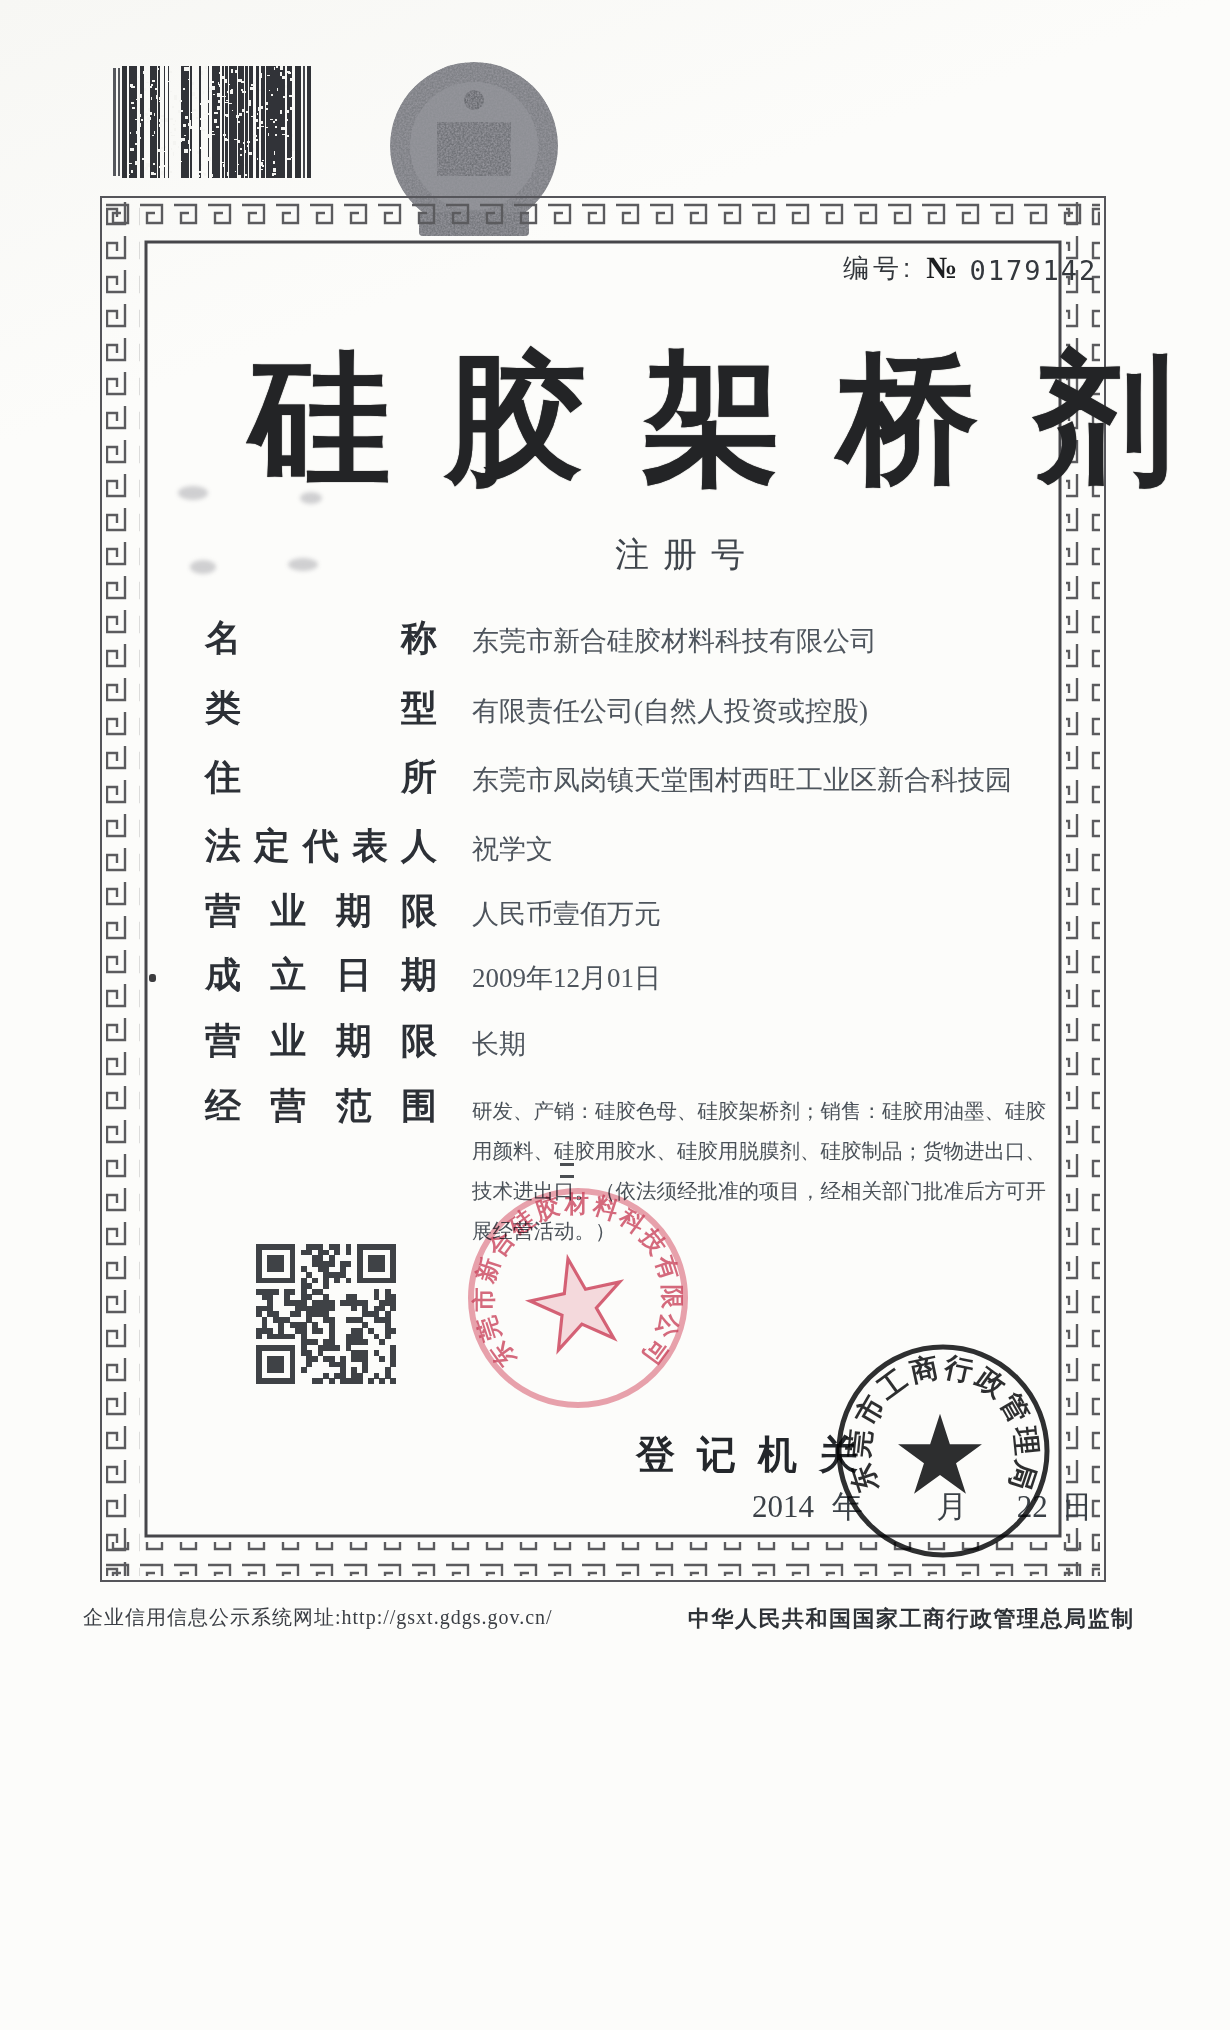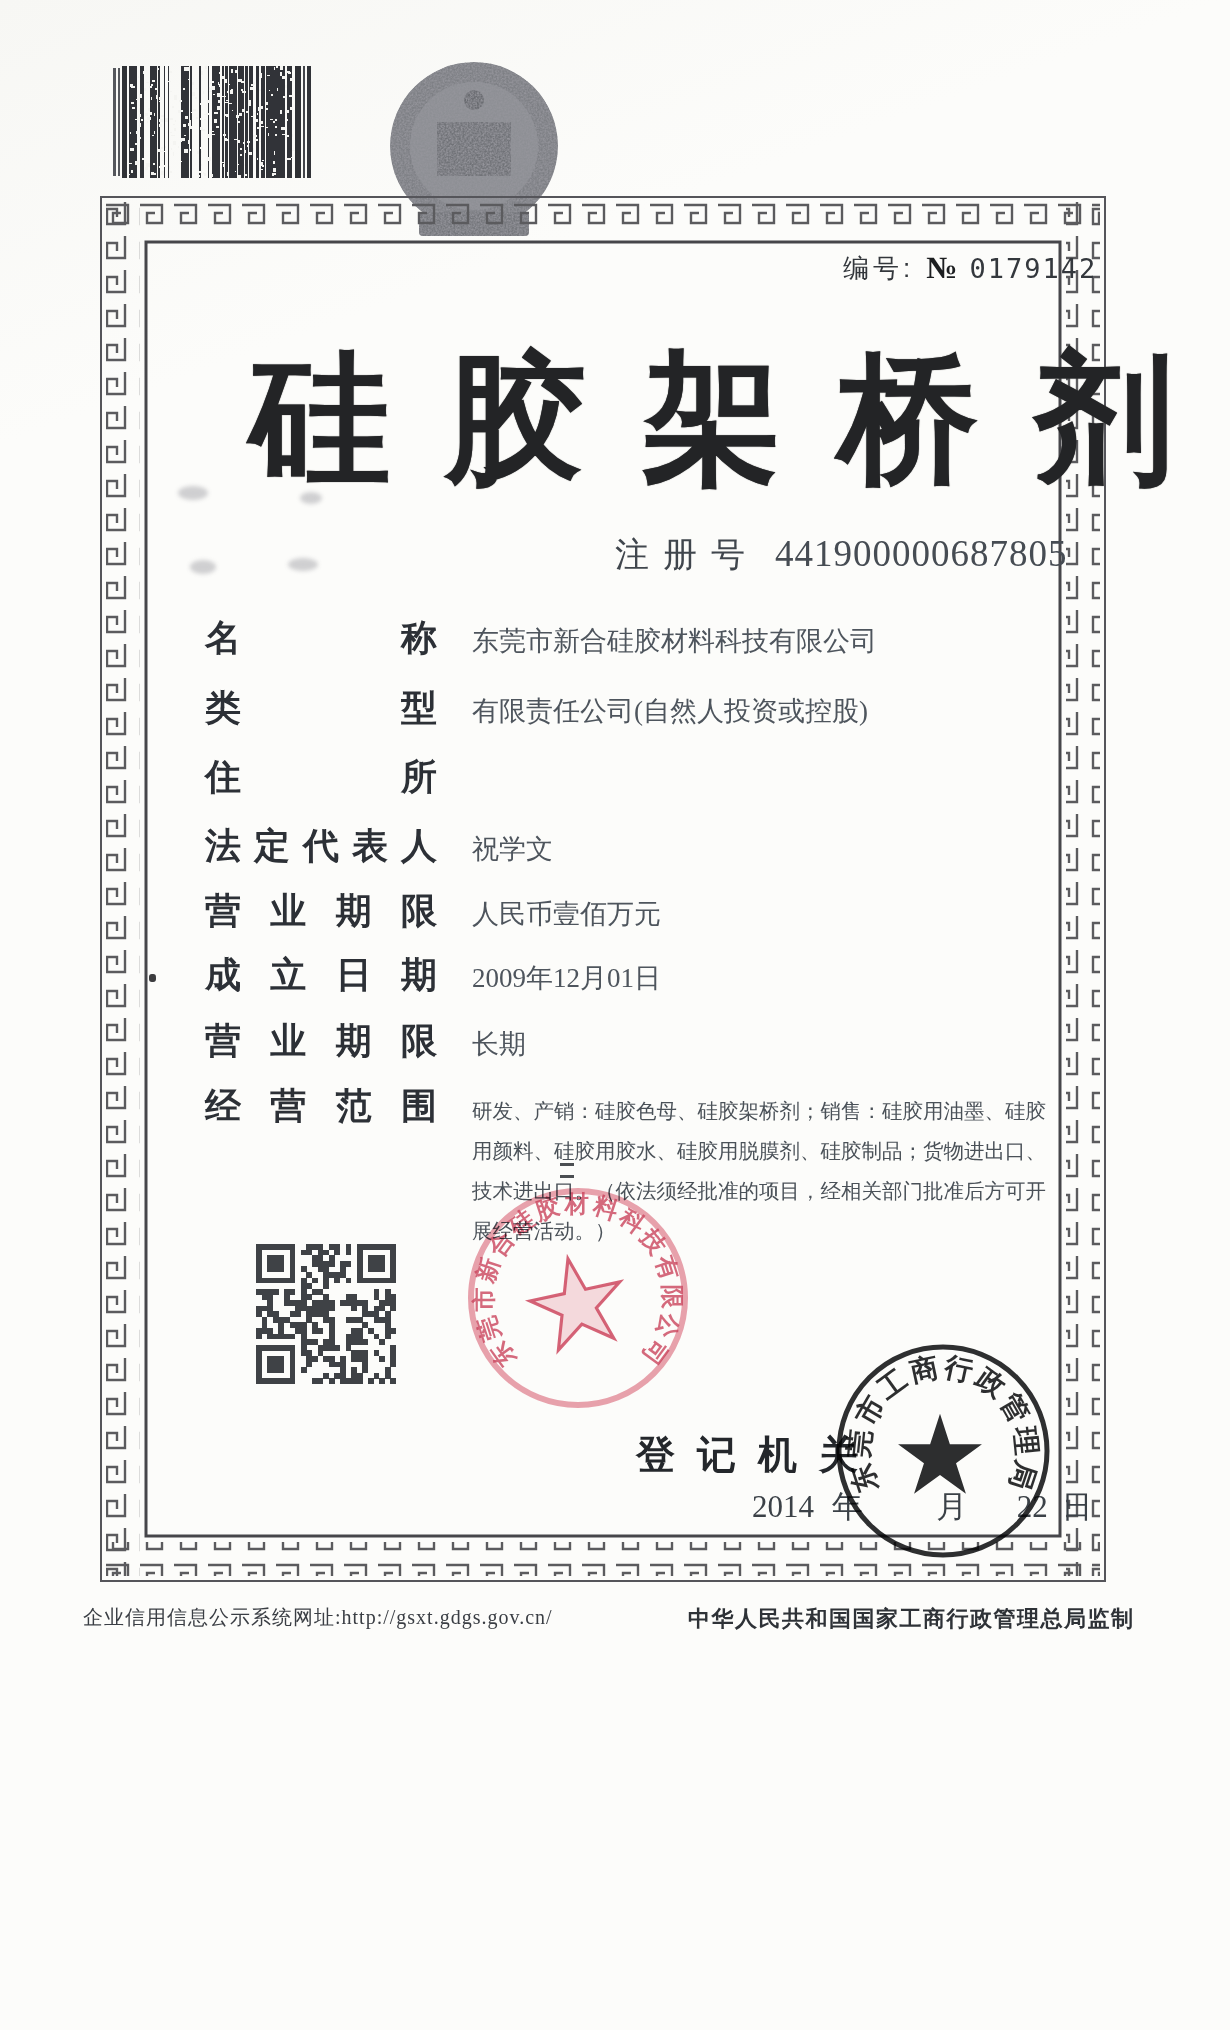--- a/index.html
+++ b/index.html
@@ -2,21 +2,21 @@
 <html><head>
 <meta charset="utf-8">
 <style>
   html,body{margin:0;padding:0;}
   body{background:#ffffff;font-family:"Liberation Sans",sans-serif;}
   .scan-page{position:relative;width:1230px;height:2030px;background:linear-gradient(160deg,#f7f7f4 0%,#fcfcfa 18%,#fcfcfa 100%);overflow:hidden;}
   .abs{position:absolute;}
   
   .barcode{left:113px;top:64px;width:198px;height:116px;}
   .emblem{left:383px;top:62px;width:182px;height:182px;}
-  .serial-line{left:843px;top:250px;display:flex;align-items:center;color:#2d3135;}
+  .serial-line{left:843px;top:250px;display:flex;align-items:flex-end;color:#2d3135;}
   .serial-label{font-size:26px;letter-spacing:4px;color:#33373c;}
   .serial-mark{font-family:"Liberation Serif",serif;font-weight:bold;font-size:31px;margin-left:12px;color:#1c1e20;}
   .serial-number{font-family:"DejaVu Sans Mono",monospace;font-size:27px;letter-spacing:2px;margin-left:12px;color:#34383d;}
   
   .doc-title{left:250px;top:326px;font-size:140px;font-weight:900;letter-spacing:56px;color:#232426;white-space:nowrap;text-shadow:0 0 1px #3a3a3a;font-family:"Liberation Sans",sans-serif;}
   
   .reg-line{left:615px;top:532px;display:flex;align-items:baseline;}
   .reg-label{font-size:34px;letter-spacing:14px;color:#40464d;font-weight:500;}
   .reg-number{font-family:"Liberation Serif",serif;font-size:37px;letter-spacing:1px;color:#464c53;margin-left:16px;}
   
@@ -406,33 +406,33 @@
   <div class="abs serial-line">
     <span class="serial-label">编号:</span>
     <span class="serial-mark">№</span>
     <span class="serial-number">0179142</span>
   </div>
 
   <div class="abs doc-title">硅胶架桥剂</div>
 
   <div class="abs reg-line">
     <span class="reg-label">注册号</span>
-    <span class="reg-number">441900000687805</span>
   </div>
 
   <div class="frow" style="top:618px">
     <span class="flabel">名称</span>
     <span class="fvalue">东莞市新合硅胶材料科技有限公司</span>
   </div>
   <div class="frow" style="top:688px">
     <span class="flabel">类型</span>
     <span class="fvalue">有限责任公司(自然人投资或控股)</span>
   </div>
   <div class="frow" style="top:757px">
     <span class="flabel">住所</span>
+    <span class="fvalue">东莞市凤岗镇天堂围村西旺工业区新合科技园</span>
   </div>
   <div class="frow" style="top:826px">
     <span class="flabel">法定代表人</span>
     <span class="fvalue">祝学文</span>
   </div>
   <div class="frow" style="top:891px">
     <span class="flabel">营业期限</span>
     <span class="fvalue">人民币壹佰万元</span>
   </div>
   <div class="frow" style="top:955px">

